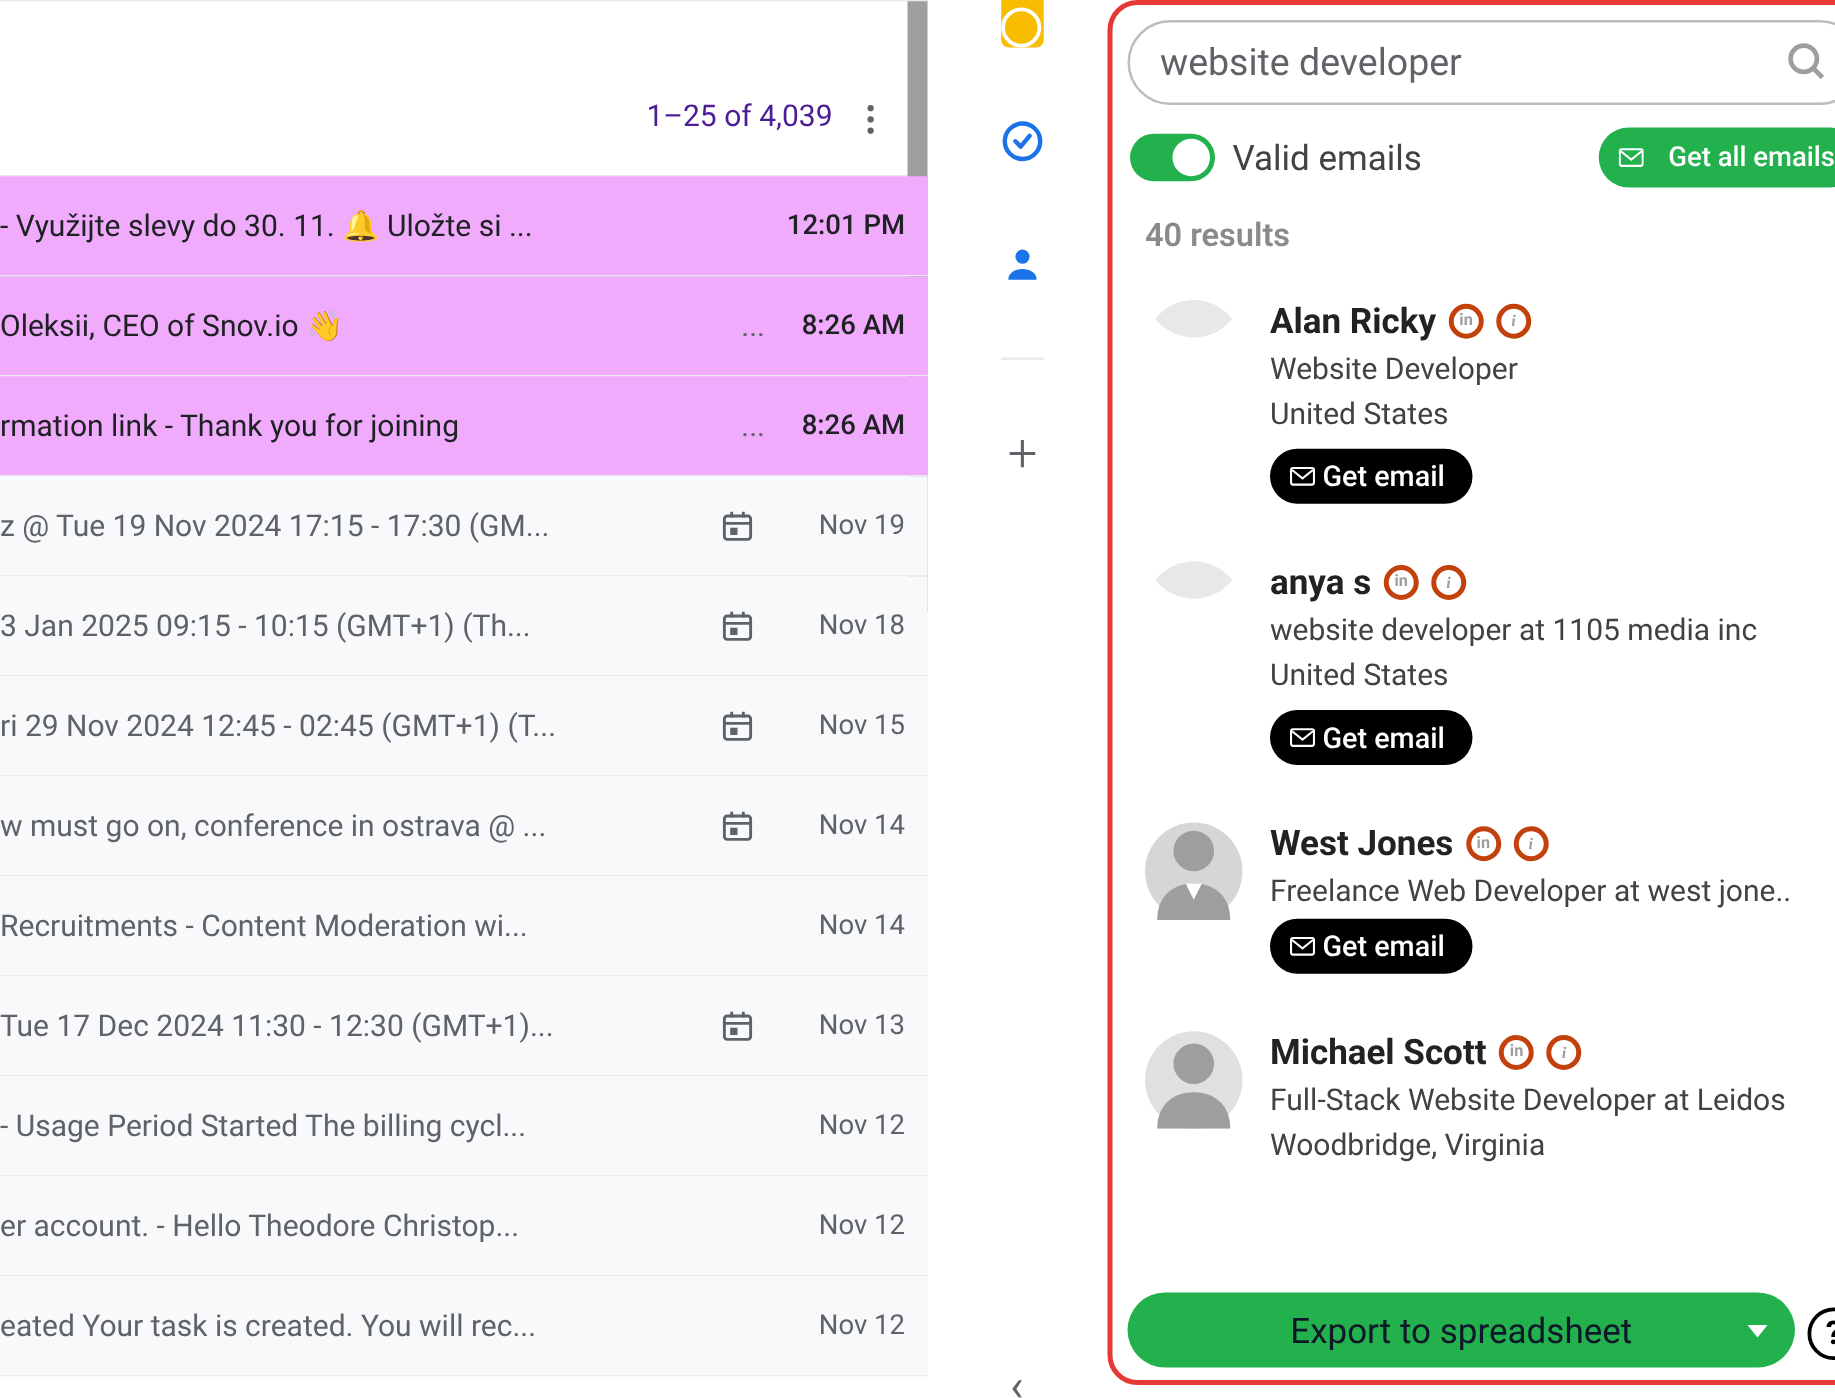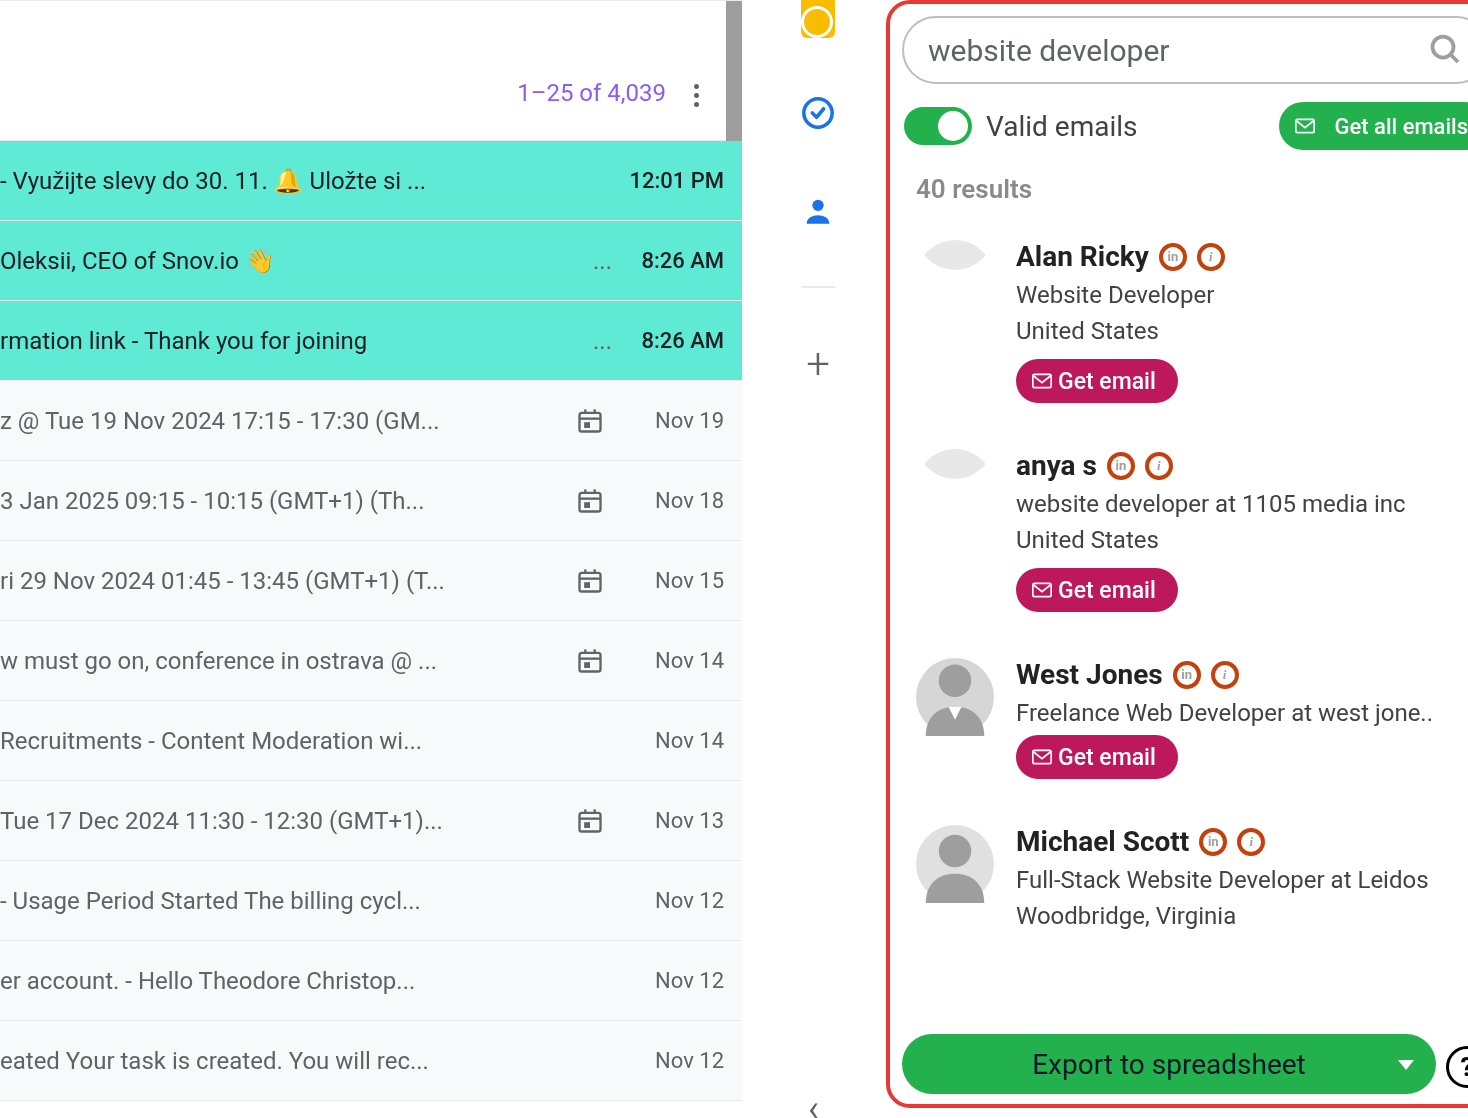--- a/index.html
+++ b/index.html
@@ -1,26 +1,26 @@
 <!DOCTYPE html>
 <html><head>
 <meta charset="utf-8">
 <style>
 * { margin: 0; padding: 0; box-sizing: border-box; font-family: -apple-system, BlinkMacSystemFont, "Segoe UI", Roboto, Arial, sans-serif; }
 body { width: 1468px; height: 1118px; overflow: hidden; background: #fff; position: relative; }
 
 .left-pane { position: absolute; left: 0; top: 0; width: 742px; height: 1118px; background: #fff; }
 .left-header { height: 140px; border-top: 1px solid #e8eaed; position: relative; }
-.pagination { position: absolute; right: 76px; top: 78px; color: #8b5cf6; font-size: 24px; }
+.pagination { position: absolute; right: 76px; top: 78px; color: #4c1d95; font-size: 24px; }
 .more-btn { position: absolute; right: 32px; top: 80px; width: 28px; height: 28px; display: flex; flex-direction: column; align-items: center; justify-content: center; gap: 4px; cursor: pointer; }
 .more-btn span { width: 5px; height: 5px; background: #5f6368; border-radius: 50%; }
 
 .email-list { border-top: 1px solid #e8eaed; }
 .email-row { height: 80px; border-bottom: 1px solid #e8eaed; display: flex; align-items: center; padding: 0 18px 0 0; position: relative; cursor: pointer; background: #f8f9fa; }
-.email-row.unread { background: #5eead4; }
+.email-row.unread { background: #f0abfc; }
 .email-subject { flex: 1; font-size: 24px; color: #5f6368; white-space: nowrap; overflow: hidden; text-overflow: ellipsis; padding-left: 0; }
 .email-row.unread .email-subject { color: #202124; }
 .email-time { font-size: 22px; color: #5f6368; min-width: 100px; text-align: right; }
 .email-row.unread .email-time { color: #202124; font-weight: 500; }
 .calendar-icon { width: 28px; height: 28px; margin: 0 20px 0 6px; display: inline-flex; align-items: center; justify-content: center; }
 .calendar-icon svg { width: 28px; height: 28px; }
 .email-ellipsis { margin-right: 12px; color: #5f6368; font-size: 24px; }
 
 .left-scrollbar { position: absolute; right: 0; top: 0; width: 16px; height: 490px; background: #9e9e9e; border-radius: 0; }
 
@@ -50,21 +50,21 @@
 .result-item { display: flex; padding: 0 14px 46px 14px; }
 .avatar { width: 78px; height: 78px; border-radius: 50%; background: #d6d6d6; margin-right: 22px; flex-shrink: 0; display: flex; align-items: center; justify-content: center; }
 .avatar.partial { background: linear-gradient(to bottom, #e8e8e8 40%, transparent 40%); background: #fff; position: relative; overflow: hidden; }
 .avatar.partial::after { content: ""; position: absolute; top: -48px; width: 78px; height: 78px; background: #e8e8e8; border-radius: 50%; }
 .result-info { flex: 1; }
 .result-name-row { display: flex; align-items: center; gap: 10px; margin-bottom: 8px; }
 .result-name { font-size: 28px; font-weight: 700; color: #222; }
 .result-badge { width: 28px; height: 28px; border: 4px solid #c2410c; border-radius: 50%; display: flex; align-items: center; justify-content: center; font-size: 13px; font-weight: 700; color: #9e9e9e; }
 .result-role { font-size: 24px; color: #424242; margin-bottom: 8px; }
 .result-location { font-size: 24px; color: #424242; margin-bottom: 14px; }
-.get-email-btn { background: #be185d; color: #fff; border: none; border-radius: 22px; height: 44px; padding: 0 22px 0 16px; font-size: 23px; font-weight: 500; display: inline-flex; align-items: center; gap: 6px; cursor: pointer; }
+.get-email-btn { background: #000000; color: #fff; border: none; border-radius: 22px; height: 44px; padding: 0 22px 0 16px; font-size: 23px; font-weight: 500; display: inline-flex; align-items: center; gap: 6px; cursor: pointer; }
 
 .export-bar { position: absolute; bottom: 10px; left: 12px; right: 66px; height: 60px; background: #22b14c; border-radius: 30px; display: flex; align-items: center; justify-content: center; color: #0f172a; font-size: 28px; cursor: pointer; }
 .export-chevron { position: absolute; right: 22px; top: 26px; width: 0; height: 0; border-left: 8px solid transparent; border-right: 8px solid transparent; border-top: 10px solid #fff; }
 
 .help-circle { position: absolute; bottom: 16px; right: 14px; width: 42px; height: 42px; border: 3px solid #000; border-radius: 50%; display: flex; align-items: center; justify-content: center; font-size: 26px; font-weight: 700; cursor: pointer; }
 
 .right-scrollbar { position: absolute; right: -6px; top: 190px; width: 14px; height: 88px; background: #c2c2c2; border-radius: 7px; }
 
 .back-chevron { position: absolute; left: 808px; top: 1088px; font-size: 36px; color: #5f6368; cursor: pointer; }
 </style>
@@ -116,21 +116,21 @@
             <rect x="3" y="5" width="18" height="16" rx="2"></rect>
             <line x1="3" y1="10" x2="21" y2="10"></line>
             <line x1="8" y1="2" x2="8" y2="6"></line>
             <line x1="16" y1="2" x2="16" y2="6"></line>
             <rect x="7" y="13" width="5" height="5" fill="#5f6368" stroke="none"></rect>
           </svg>
         </span>
         <span class="email-time">Nov 18</span>
       </div>
       <div class="email-row">
-        <span class="email-subject">ri 29 Nov 2024 01:45 - 13:45 (GMT+1) (T...</span>
+        <span class="email-subject">ri 29 Nov 2024 12:45 - 02:45 (GMT+1) (T...</span>
         <span class="calendar-icon">
           <svg viewBox="0 0 24 24" fill="none" stroke="#5f6368" stroke-width="2">
             <rect x="3" y="5" width="18" height="16" rx="2"></rect>
             <line x1="3" y1="10" x2="21" y2="10"></line>
             <line x1="8" y1="2" x2="8" y2="6"></line>
             <line x1="16" y1="2" x2="16" y2="6"></line>
             <rect x="7" y="13" width="5" height="5" fill="#5f6368" stroke="none"></rect>
           </svg>
         </span>
         <span class="email-time">Nov 15</span>

